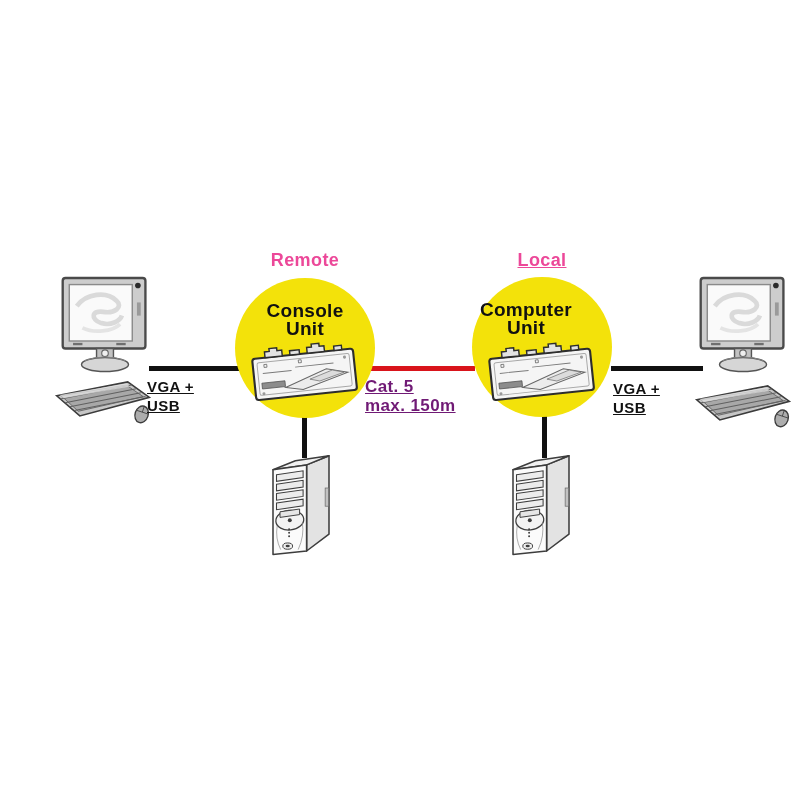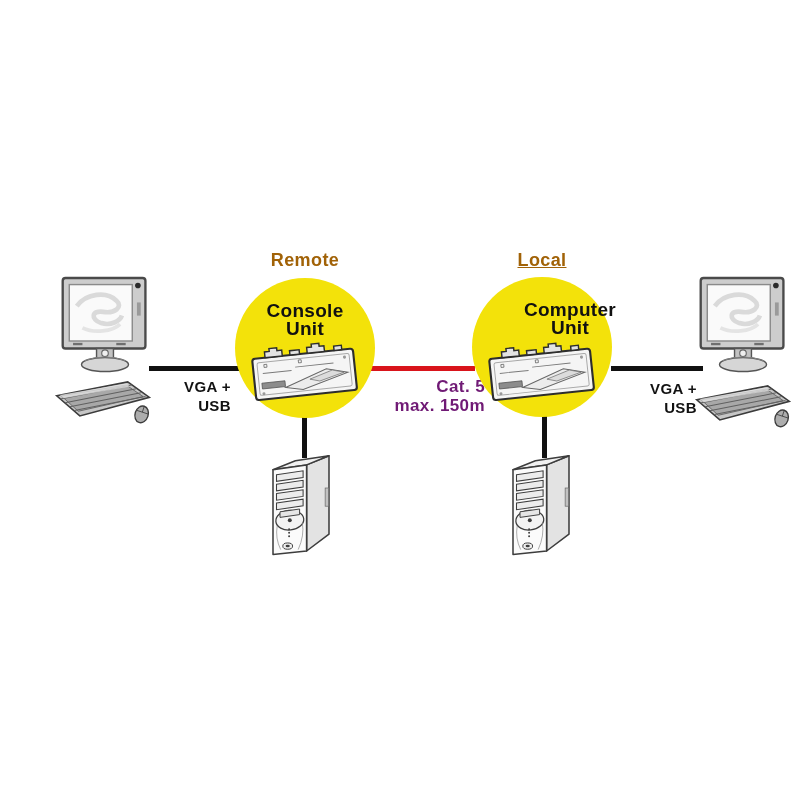--- a/index.html
+++ b/index.html
@@ -9,29 +9,29 @@
   }
   .cable{position:absolute;height:5px;background:#111111;}
   .cable.red{background:#D9141B;}
   .vcable{position:absolute;width:5px;background:#111111;}
   .unit-circle{
     position:absolute;width:140px;height:140px;border-radius:50%;
     background:#F3E20A;
   }
   .loc-label{
     position:absolute;width:140px;text-align:center;
-    font-size:18px;font-weight:bold;color:#a16207;letter-spacing:.4px;
+    font-size:18px;font-weight:bold;color:#ec4899;letter-spacing:.4px;
   }
   .unit-name{
     position:absolute;width:140px;text-align:center;
     font-size:19px;font-weight:bold;color:#111111;line-height:18px;letter-spacing:.3px;
   }
   .cable-label{
-    position:absolute;text-align:right;
-    font-size:15px;font-weight:bold;color:#111111;line-height:19px;letter-spacing:.4px;
+    position:absolute;text-align:left;
+    font-size:15px;font-weight:bold;color:#111111;line-height:19px;letter-spacing:.4px;text-decoration:underline;
   }
   .cable-label.mid{font-size:17px;color:#701a75;line-height:19px;}
   .art{position:absolute;}
   .lbl-line{display:block;}
 </style>
 </head>
 <body>
 
 <div id="canvas">
 
@@ -131,21 +131,21 @@
       <use href="#sym-extender"></use>
     </svg>
 
   <div class="cable-label mid" style="left:365px;top:377px;width:120px;">
     <span class="lbl-line">Cat. 5</span>
     <span class="lbl-line">max. 150m</span>
   </div>
 
   <div class="loc-label" style="left:472px;top:250px;text-decoration:underline;">Local</div>
   <div class="unit-circle" style="left:472px;top:277px;"></div>
-  <div class="unit-name" style="left:500px;top:301px;">
+  <div class="unit-name" style="left:456px;top:301px;">
     <span class="lbl-line">Computer</span>
     <span class="lbl-line">Unit</span>
   </div>
   <svg class="art" style="left:488px;top:340px;width:108px;height:58px;transform:rotate(-6deg);" viewBox="0 0 112 60">
       <use href="#sym-extender"></use>
     </svg>
 
   <div class="cable-label" style="left:613px;top:379px;width:84px;">
     <span class="lbl-line">VGA +</span>
     <span class="lbl-line">USB</span>

